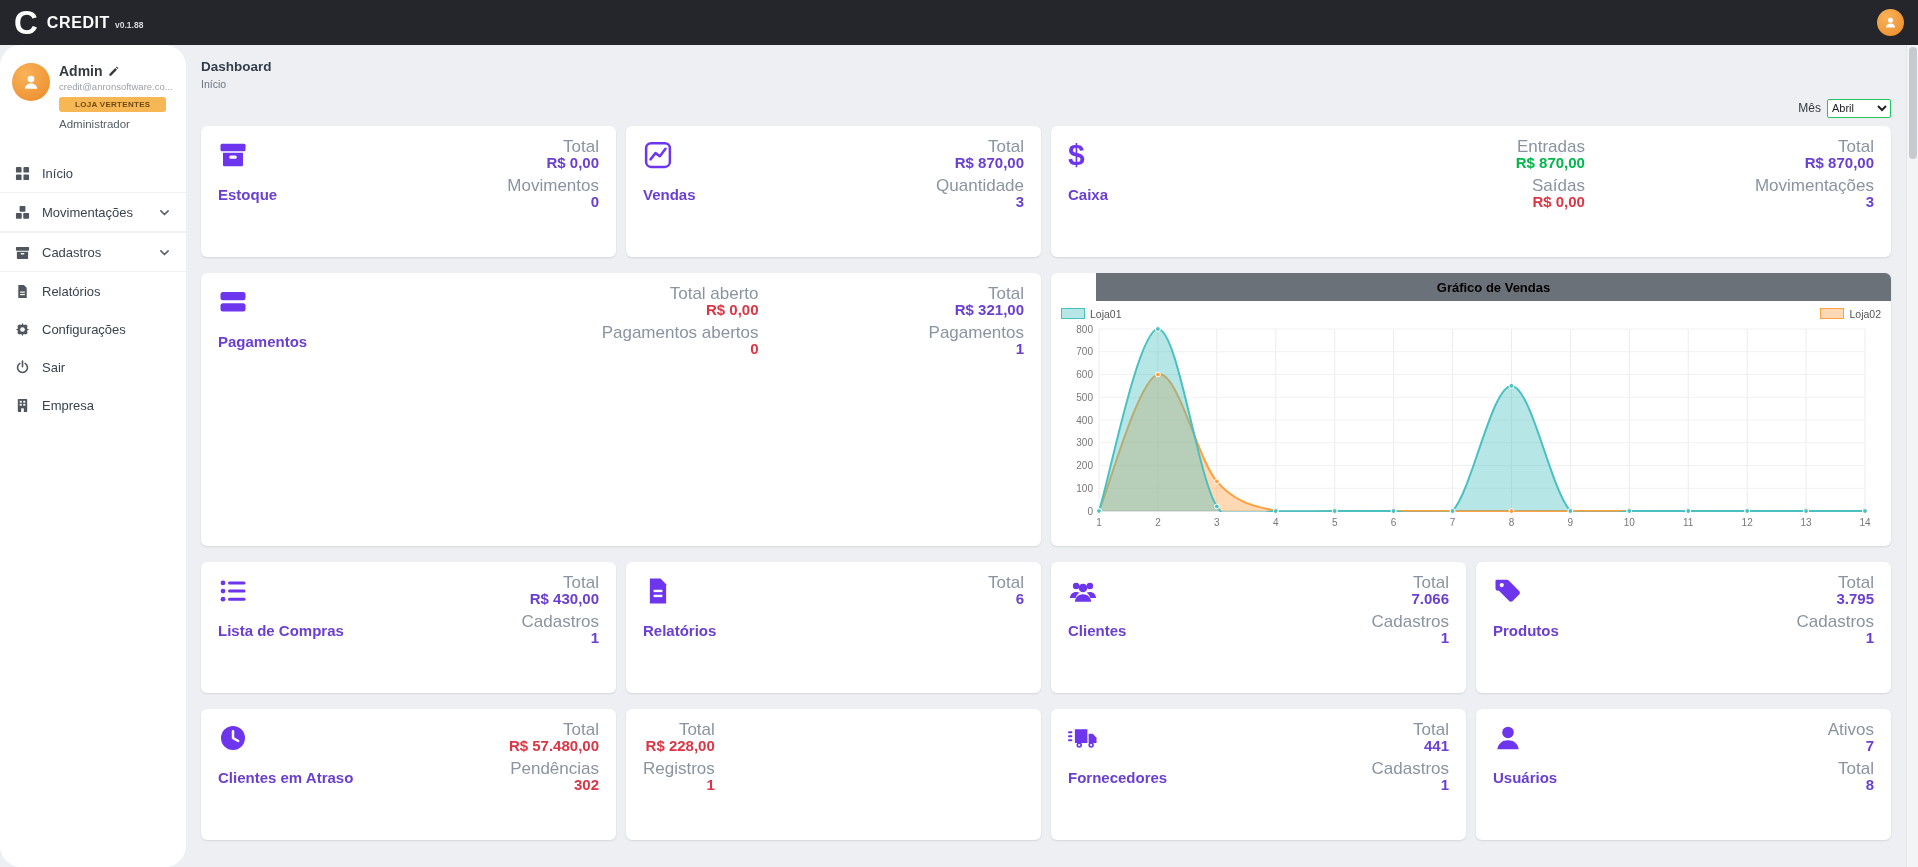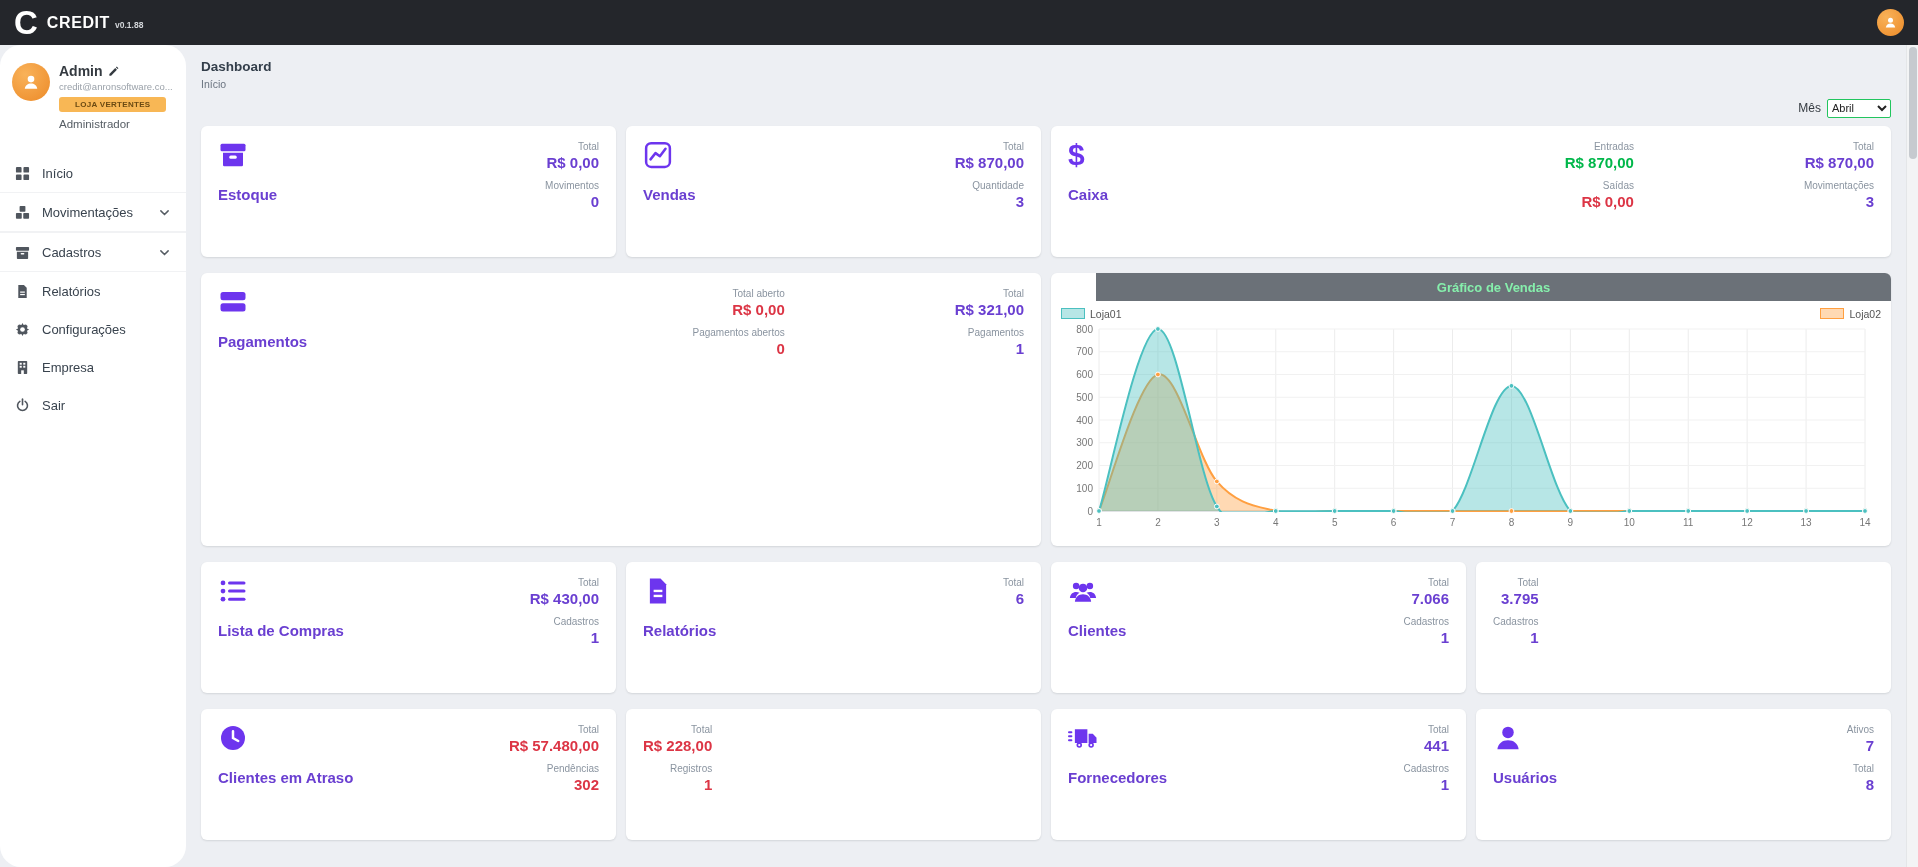--- a/index.html
+++ b/index.html
@@ -56,28 +56,28 @@
            grid-template-rows:131px 273px 131px 131px; gap:16px 10px; }
   .card { background:#fff; border-radius:6px; box-shadow:0 1px 2px rgba(60,64,67,.14);
           padding:13px 17px; display:flex; justify-content:space-between; cursor:pointer; }
   .span2 { grid-column:span 2; }
   .card-left { display:flex; flex-direction:column; align-items:flex-start; }
   .card-icon { height:32px; display:flex; align-items:center; color:var(--icon); }
   .dollar { font-size:30px; font-weight:700; color:var(--icon); line-height:30px; }
   .card-title { margin-top:15px; font-size:15px; font-weight:600; color:var(--purple); }
   .stats { display:flex; gap:170px; align-items:flex-start; }
   .stat-group { text-align:right; }
-  .sl { font-size:10px; color:var(--label); line-height:15px; margin-top:6px; }
+  .sl { font-size:17px; color:var(--label); line-height:15px; margin-top:6px; }
   .sl:first-child { margin-top:0; }
   .sv { font-size:15px; font-weight:700; line-height:18px; }
   .purple { color:var(--purple); } .green { color:var(--green); } .red { color:var(--red); }
 
   
   .chart-card { padding:0; display:flex; flex-direction:column; overflow:hidden; }
-  .chart-header { height:28px; background:#6b7178; color:#86efac; font-size:13px; font-weight:700;
+  .chart-header { height:28px; background:#6b7178; color:#000000; font-size:13px; font-weight:700;
     display:flex; align-items:center; justify-content:center; flex:none;margin-left:45px; }
   .chart-body { flex:1; padding:4px 10px 0; }
   .chart-legend { display:flex; justify-content:space-between; align-items:center; gap:18px;
     font-size:10.5px; color:#555; height:18px; }
   .chart-legend i { display:inline-block; width:24px; height:11px; margin-right:5px; vertical-align:-1px; }
   #chart svg text { font-family:"Liberation Sans",sans-serif; }
 
   
   .scrollbar { position:absolute; top:45px; right:0; width:12px; bottom:0; background:#f3f4f5; border-left:1px solid #e4e6e8; }
   .scroll-thumb { position:absolute; top:2px; left:2px; width:8px; height:112px; background:#c6cacf; border-radius:5px; cursor:pointer; }
@@ -183,39 +183,39 @@
       <span class="mi">
         <svg viewBox="0 0 16 16" width="15" height="15" fill="currentColor">
             <path d="M8 1l1.2 2.2 2.5-.6 1.7 1.7-.6 2.5L15 8l-2.2 1.2.6 2.5-1.7 1.7-2.5-.6L8 15l-1.2-2.2-2.5.6-1.7-1.7.6-2.5L1 8l2.2-1.2-.6-2.5 1.7-1.7 2.5.6z"></path>
             <circle cx="8" cy="8" r="2.5" fill="#fff"></circle>
           </svg>
       </span>
       <span>Configurações</span>
     </div>
     <div class="menu-item">
       <span class="mi">
+        <svg viewBox="0 0 16 16" width="15" height="15" fill="none" stroke="currentColor" stroke-width="1.7" stroke-linecap="round">
+            <path d="M5.2 3.6a5.3 5.3 0 1 0 5.6 0"></path>
+            <path d="M8 1.2v6"></path>
+          </svg>
+      </span>
+      <span>Sair</span>
+    </div>
+    <div class="menu-item">
+      <span class="mi">
         <svg viewBox="0 0 16 16" width="15" height="15" fill="currentColor">
             <rect x="3" y="1" width="10" height="14" rx=".8"></rect>
             <rect x="5" y="3" width="2.2" height="2" fill="#fff"></rect>
             <rect x="8.8" y="3" width="2.2" height="2" fill="#fff"></rect>
             <rect x="5" y="6.2" width="2.2" height="2" fill="#fff"></rect>
             <rect x="8.8" y="6.2" width="2.2" height="2" fill="#fff"></rect>
             <rect x="6.6" y="11" width="2.8" height="4" fill="#fff"></rect>
           </svg>
       </span>
       <span>Empresa</span>
-    </div>
-    <div class="menu-item">
-      <span class="mi">
-        <svg viewBox="0 0 16 16" width="15" height="15" fill="none" stroke="currentColor" stroke-width="1.7" stroke-linecap="round">
-            <path d="M5.2 3.6a5.3 5.3 0 1 0 5.6 0"></path>
-            <path d="M8 1.2v6"></path>
-          </svg>
-      </span>
-      <span>Sair</span>
     </div>
   </nav>
 </aside>
 
 <main class="main">
   <div class="page-title">Dashboard</div>
   <div class="breadcrumb">Início</div>
 
   <div class="month-row">
     <span class="month-label">Mês</span>
@@ -473,20 +473,29 @@
           <div class="stat-group">
         <div class="sl">Total</div>
         <div class="sv purple">7.066</div>
         <div class="sl">Cadastros</div>
         <div class="sv purple">1</div>
       </div>
         </div>
     </div>
 
     <div class="card">
+      <div class="card-left">
+        <span class="card-icon">
+          <svg width="30" height="30" viewBox="0 0 24 24" fill="currentColor">
+              <path d="M3 3h8.2c.5 0 1 .2 1.4.6l8.3 8.3c.8.8.8 2 0 2.8l-5.2 5.2c-.8.8-2 .8-2.8 0l-8.3-8.3A2 2 0 0 1 2 10.2V4a1 1 0 0 1 1-1z"></path>
+              <circle cx="7" cy="7.2" r="1.7" fill="#fff"></circle>
+            </svg>
+        </span>
+        <span class="card-title">Produtos</span>
+      </div>
       <div class="stats">
           <div class="stat-group">
         <div class="sl">Total</div>
         <div class="sv purple">3.795</div>
         <div class="sl">Cadastros</div>
         <div class="sv purple">1</div>
       </div>
         </div>
     </div>
 

